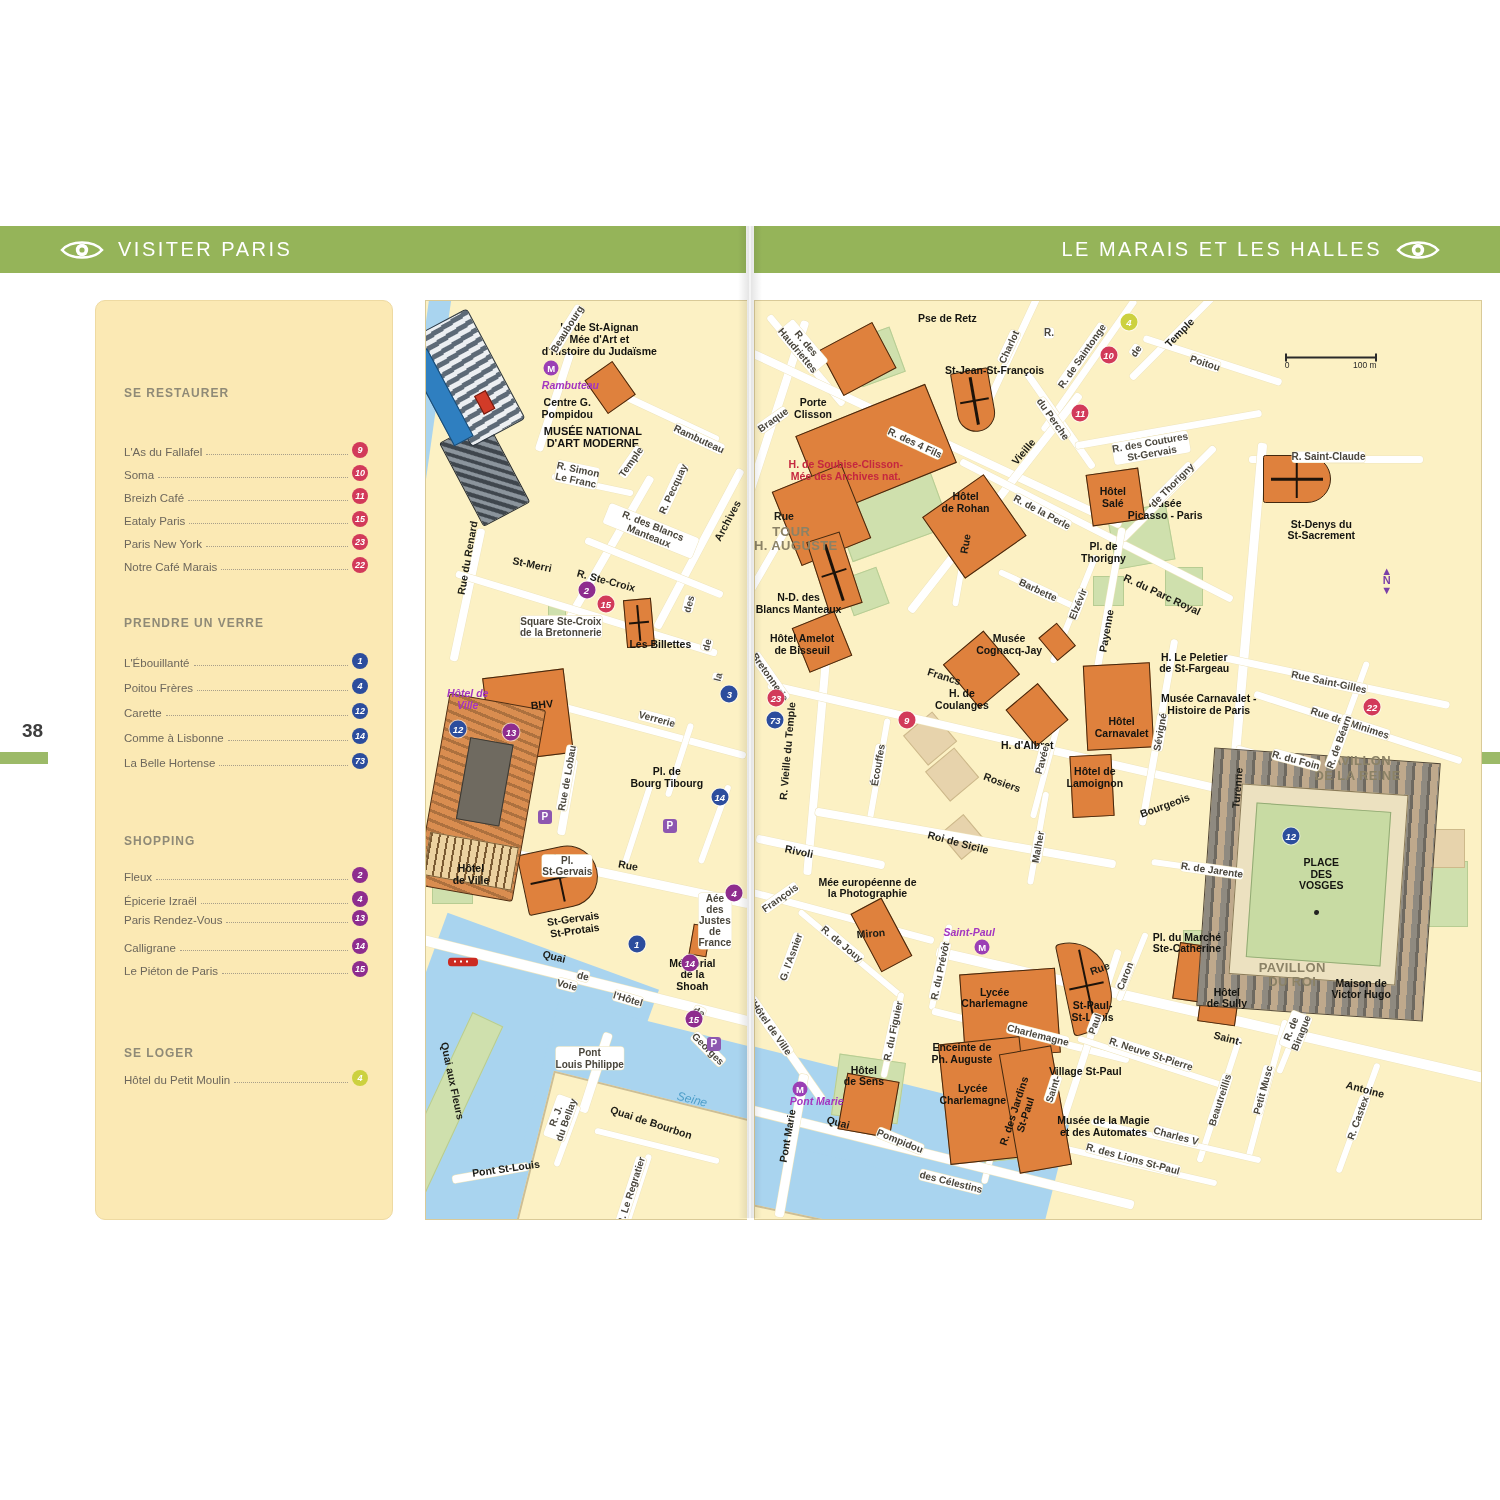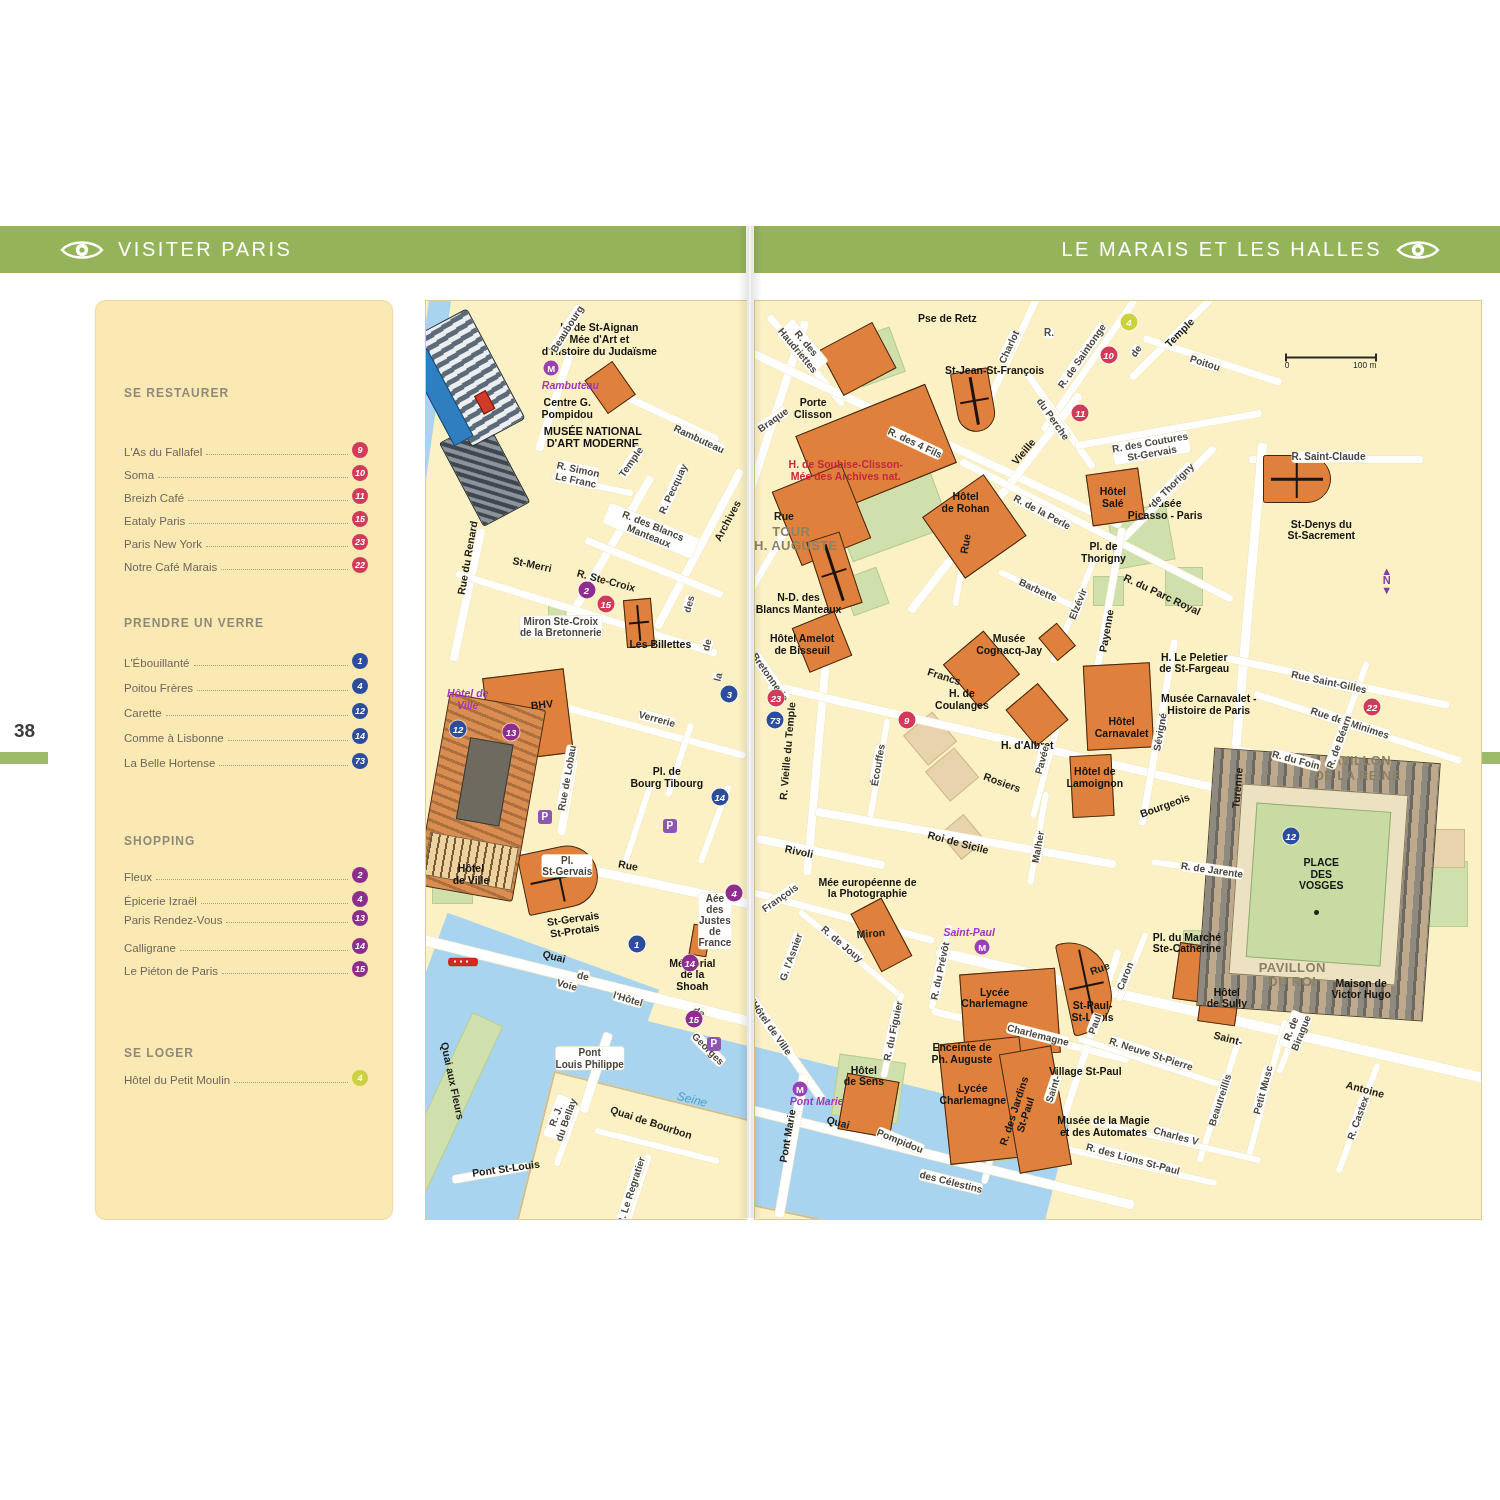--- a/index.html
+++ b/index.html
@@ -9,21 +9,21 @@
   .hbar{position:absolute;top:226px;height:47px;background:#95b459;color:#fff;
         display:flex;align-items:center;}
   .hbar-left{left:0;width:746px;}
   .hbar-right{left:754px;width:746px;justify-content:flex-end;}
   .hbar .htitle{font-size:20px;letter-spacing:2.5px;font-weight:400;}
   .eye{width:44px;height:26px;margin:0 14px 0 60px;flex:0 0 auto;}
   .hbar-right .eye{margin:0 60px 0 14px;}
   
   .pagenum{position:absolute;font-size:19px;font-weight:700;color:#3d3d3d;}
   .pagebar{position:absolute;height:12px;background:#9cba68;}
-  #pn-left{left:14px;top:720px;}  #bar-left{left:0;top:752px;width:48px;}
+  #pn-left{left:22px;top:720px;}  #bar-left{left:0;top:752px;width:48px;}
   #pn-right{left:1452px;top:720px;} #bar-right{left:1452px;top:752px;width:48px;}
   
   #gutter{position:absolute;left:738px;top:226px;width:24px;height:992px;
     background:linear-gradient(90deg,rgba(0,0,0,0) 0%,rgba(0,0,0,.10) 45%,rgba(255,255,255,1) 50%,rgba(0,0,0,.10) 55%,rgba(0,0,0,0) 100%);z-index:40;}
   
   #sidebar{position:absolute;left:95px;top:300px;width:296px;height:918px;background:#fbe9b4;
            border:1px solid #eedaa2;border-radius:10px;}
   .sb-title{position:absolute;left:28px;font-size:12px;font-weight:700;letter-spacing:1px;color:#8f8a77;}
   .sb-row{position:absolute;left:28px;right:24px;display:flex;align-items:flex-end;height:17px;}
   .sb-label{font-size:11.5px;color:#6d675c;white-space:nowrap;}
@@ -279,21 +279,21 @@
       <div class="lbl street" style="left: 64%; top: 17.5%; transform: translate(-50%, -50%) rotate(-55deg);">Temple</div>
       <div class="lbl street" style="left: 85%; top: 15%; transform: translate(-50%, -50%) rotate(25deg);">Rambuteau</div>
       <div class="lbl street" style="left: 77%; top: 20.5%; transform: translate(-50%, -50%) rotate(-65deg);">R. Pecquay</div>
       <div class="lbl street" style="left: 70%; top: 25%; transform: translate(-50%, -50%) rotate(22deg);">R. des Blancs Manteaux</div>
       <div class="lbl street-bold" style="left: 94%; top: 24%; transform: translate(-50%, -50%) rotate(-62deg);">Archives</div>
       <div class="lbl street-bold" style="left: 33%; top: 28.8%; transform: translate(-50%, -50%) rotate(12deg);">St-Merri</div>
       <div class="lbl street-bold" style="left: 56%; top: 30.5%; transform: translate(-50%, -50%) rotate(15deg);">R. Ste-Croix</div>
       <div class="lbl street" style="left: 82%; top: 33%; transform: translate(-50%, -50%) rotate(-75deg);">des</div>
       <div class="lbl street" style="left: 87.5%; top: 37.5%; transform: translate(-50%, -50%) rotate(-75deg);">de</div>
       <div class="lbl street" style="left: 91%; top: 41%; transform: translate(-50%, -50%) rotate(-75deg);">la</div>
-      <div class="lbl street" style="left: 42%; top: 35.5%; transform: translate(-50%, -50%) rotate(0deg);">Miron Ste-Croix
+      <div class="lbl street" style="left: 42%; top: 35.5%; transform: translate(-50%, -50%) rotate(0deg);">Square Ste-Croix
 de la Bretonnerie</div>
       <div class="lbl metro" style="left: 13%; top: 43.5%; transform: translate(-50%, -50%) rotate(0deg);">Hôtel de
 Ville</div>
       <div class="lbl poi" style="left: 36%; top: 44%; transform: translate(-50%, -50%) rotate(-6deg);">BHV</div>
       <div class="lbl poi" style="left: 73%; top: 37.5%; transform: translate(-50%, -50%) rotate(0deg);">Les Billettes</div>
       <div class="lbl street" style="left: 72%; top: 45.5%; transform: translate(-50%, -50%) rotate(15deg);">Verrerie</div>
       <div class="lbl street" style="left: 44%; top: 52%; transform: translate(-50%, -50%) rotate(-80deg);">Rue de Lobau</div>
       <div class="lbl poi" style="left: 75%; top: 52%; transform: translate(-50%, -50%) rotate(0deg);">Pl. de
 Bourg Tibourg</div>
       <div class="lbl street" style="left: 44%; top: 61.5%; transform: translate(-50%, -50%) rotate(0deg);">Pl.

